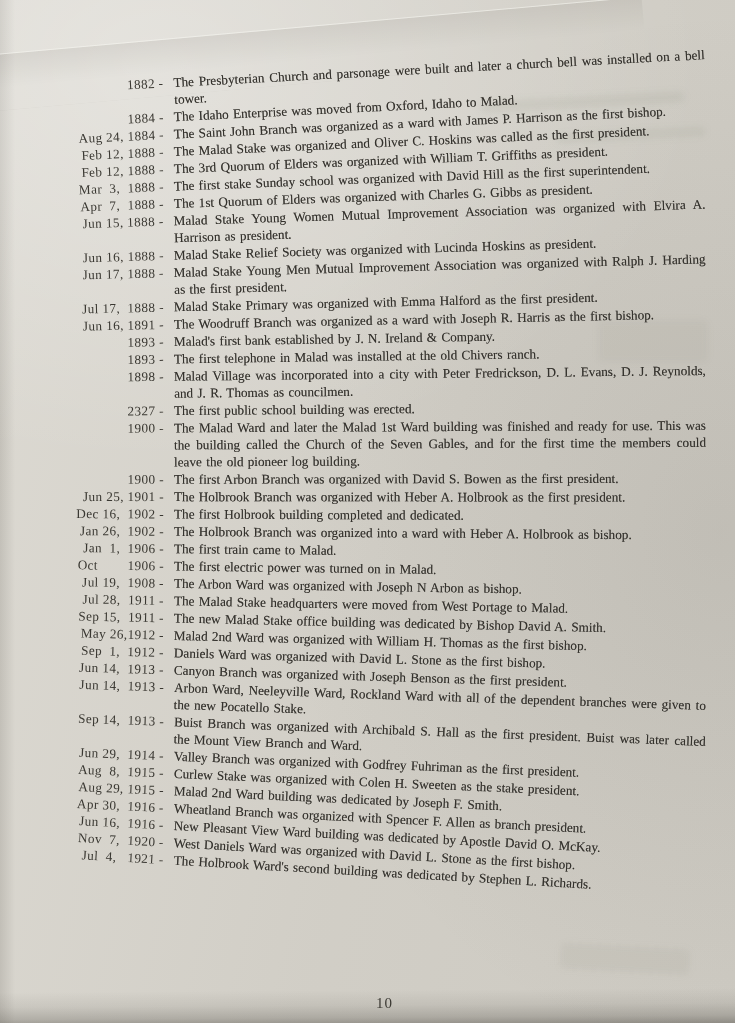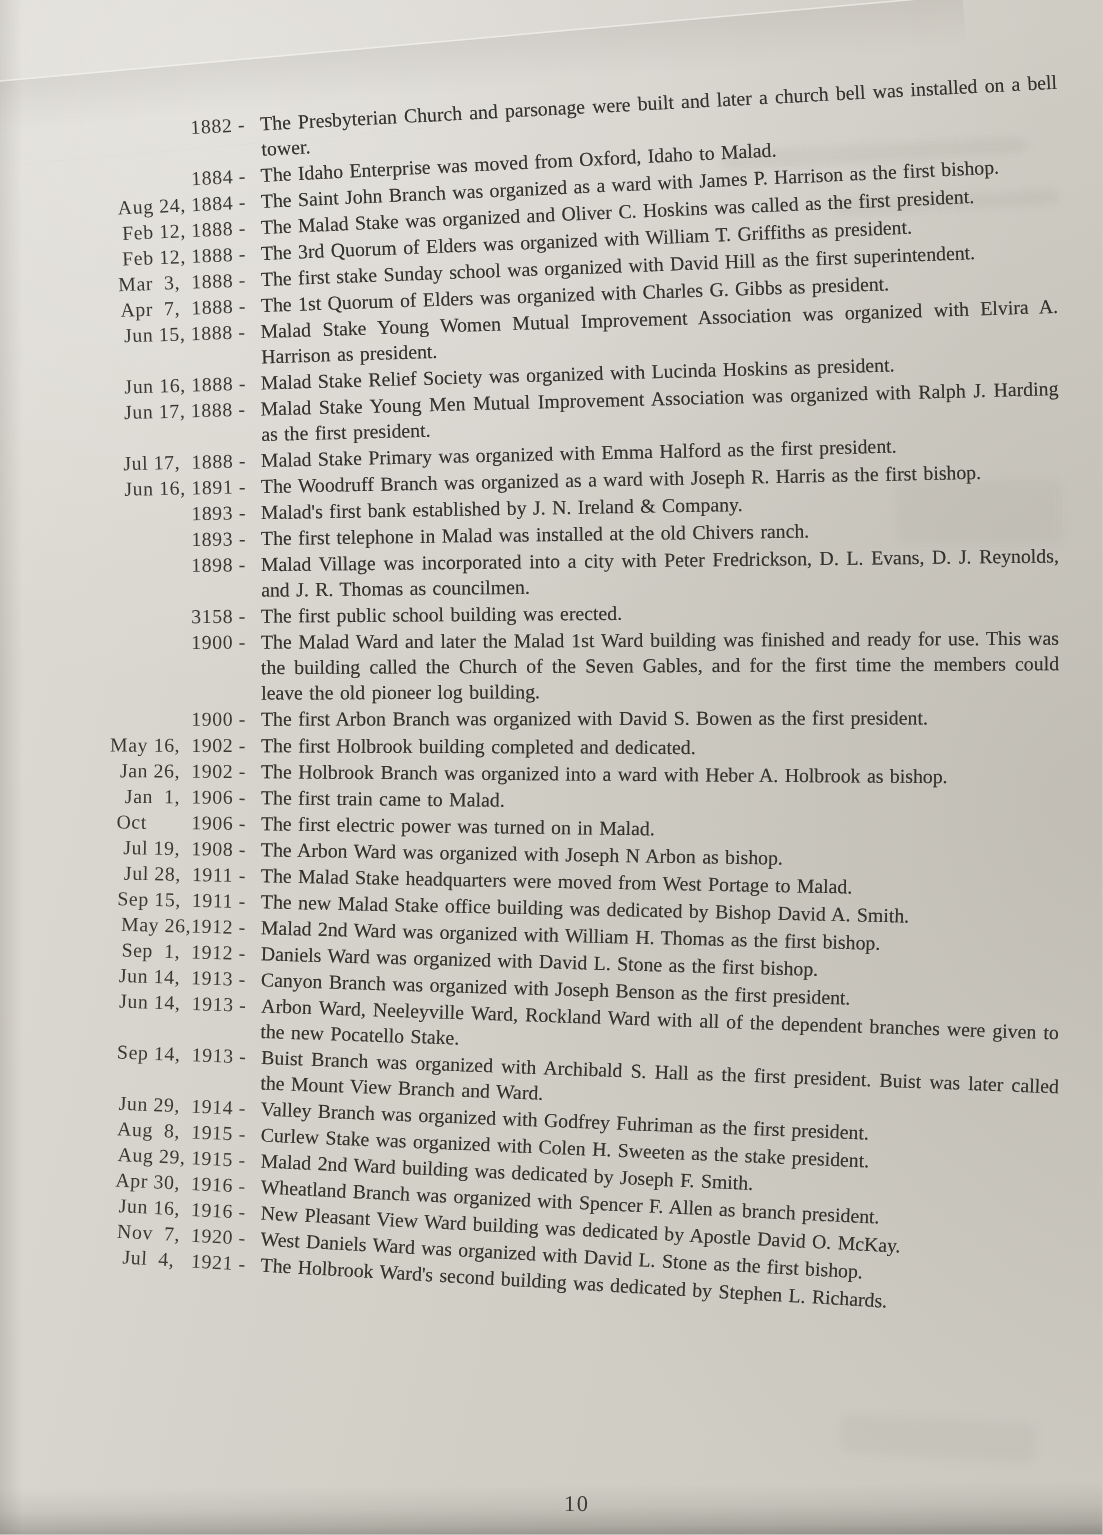--- a/index.html
+++ b/index.html
@@ -131,33 +131,37 @@
       </div>
       <div class="entry" style="transform: rotate(-0.79deg);">
         <span class="date">1893 -</span>
         <span class="text">The first telephone in Malad was installed at the old Chivers ranch.</span>
       </div>
       <div class="entry" style="transform: rotate(-0.62deg);">
         <span class="date">1898 -</span>
         <span class="text">Malad Village was incorporated into a city with Peter Fredrickson, D. L. Evans, D. J. Reynolds, and J. R. Thomas as councilmen.</span>
       </div>
       <div class="entry" style="transform: rotate(-0.45deg);">
-        <span class="date">3158 -</span>
+        <span class="date">2327 -</span>
         <span class="text">The first public school building was erected.</span>
       </div>
       <div class="entry" style="transform: rotate(-0.28deg);">
         <span class="date">1900 -</span>
         <span class="text">The Malad Ward and later the Malad 1st Ward building was finished and ready for use.  This was the building called the Church of the Seven Gables, and for the first time the members could leave the old pioneer log building.</span>
       </div>
       <div class="entry" style="transform: rotate(-0.11deg);">
         <span class="date">1900 -</span>
         <span class="text">The first Arbon Branch was organized with David S. Bowen as the first president.</span>
       </div>
+      <div class="entry" style="transform: rotate(0.06deg);">
+        <span class="date">Jun 25, 1901 -</span>
+        <span class="text">The Holbrook Branch was organized with Heber A. Holbrook as the first president.</span>
+      </div>
       <div class="entry" style="transform: rotate(0.24deg);">
-        <span class="date">May 16,  1902 -</span>
+        <span class="date">Dec 16,  1902 -</span>
         <span class="text">The first Holbrook building completed and dedicated.</span>
       </div>
       <div class="entry" style="transform: rotate(0.41deg);">
         <span class="date">Jan 26,  1902 -</span>
         <span class="text">The Holbrook Branch was organized into a ward with Heber A. Holbrook as bishop.</span>
       </div>
       <div class="entry" style="transform: rotate(0.58deg);">
         <span class="date">Jan  1,  1906 -</span>
         <span class="text">The first train came to Malad.</span>
       </div>

